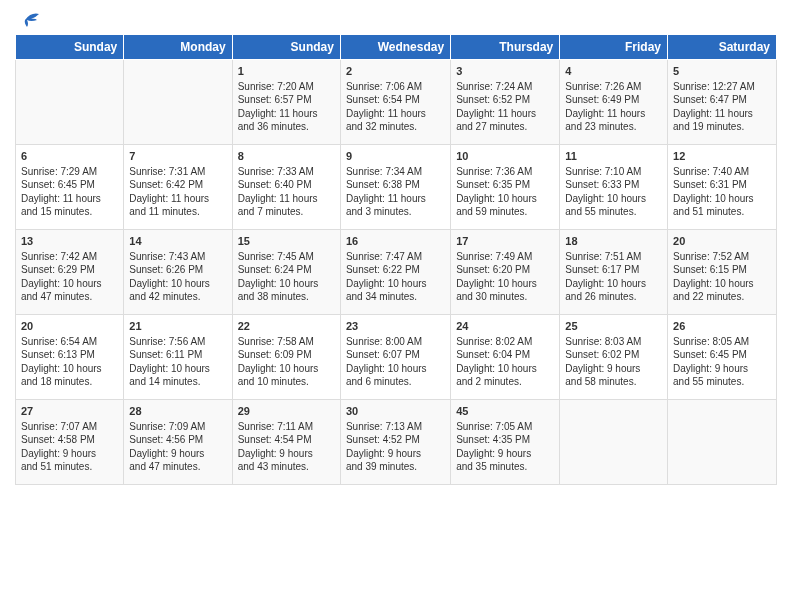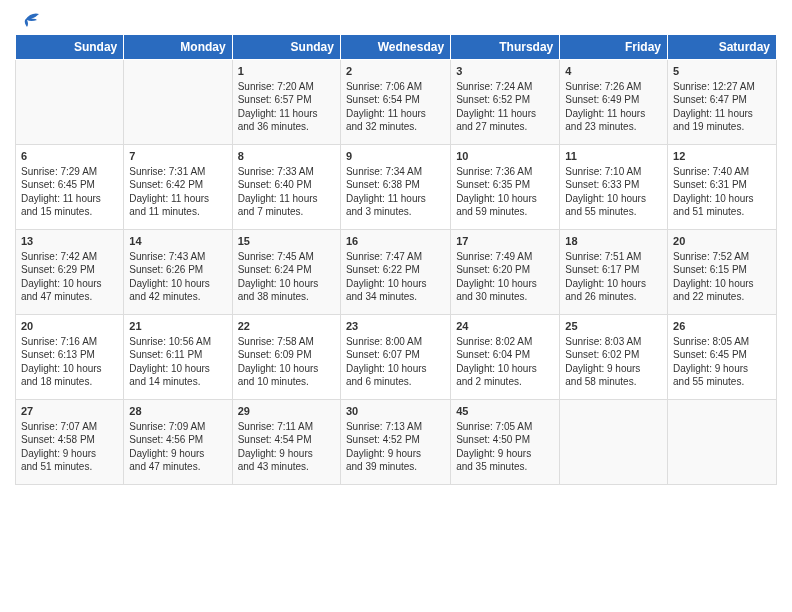--- a/index.html
+++ b/index.html
@@ -256,28 +256,28 @@
             <span class="day-num">20</span>
             <div class="cell-text">Sunrise: 7:52 AM</div>
             <div class="cell-text">Sunset: 6:15 PM</div>
             <div class="cell-text">Daylight: 10 hours</div>
             <div class="cell-text">and 22 minutes.</div>
           </td>
         </tr>
         <tr>
           <td>
             <span class="day-num">20</span>
-            <div class="cell-text">Sunrise: 7:16 AM</div>
+            <div class="cell-text">Sunrise: 6:54 AM</div>
             <div class="cell-text">Sunset: 6:13 PM</div>
             <div class="cell-text">Daylight: 10 hours</div>
             <div class="cell-text">and 18 minutes.</div>
           </td>
           <td>
             <span class="day-num">21</span>
-            <div class="cell-text">Sunrise: 10:56 AM</div>
+            <div class="cell-text">Sunrise: 7:56 AM</div>
             <div class="cell-text">Sunset: 6:11 PM</div>
             <div class="cell-text">Daylight: 10 hours</div>
             <div class="cell-text">and 14 minutes.</div>
           </td>
           <td>
             <span class="day-num">22</span>
             <div class="cell-text">Sunrise: 7:58 AM</div>
             <div class="cell-text">Sunset: 6:09 PM</div>
             <div class="cell-text">Daylight: 10 hours</div>
             <div class="cell-text">and 10 minutes.</div>
@@ -336,21 +336,21 @@
           <td>
             <span class="day-num">30</span>
             <div class="cell-text">Sunrise: 7:13 AM</div>
             <div class="cell-text">Sunset: 4:52 PM</div>
             <div class="cell-text">Daylight: 9 hours</div>
             <div class="cell-text">and 39 minutes.</div>
           </td>
           <td>
             <span class="day-num">45</span>
             <div class="cell-text">Sunrise: 7:05 AM</div>
-            <div class="cell-text">Sunset: 4:50 PM</div>
+            <div class="cell-text">Sunset: 4:35 PM</div>
             <div class="cell-text">Daylight: 9 hours</div>
             <div class="cell-text">and 35 minutes.</div>
           </td>
           <td class="empty-cell"></td>
           <td class="empty-cell"></td>
         </tr>
       </tbody>
   </table>
 </div>
 

